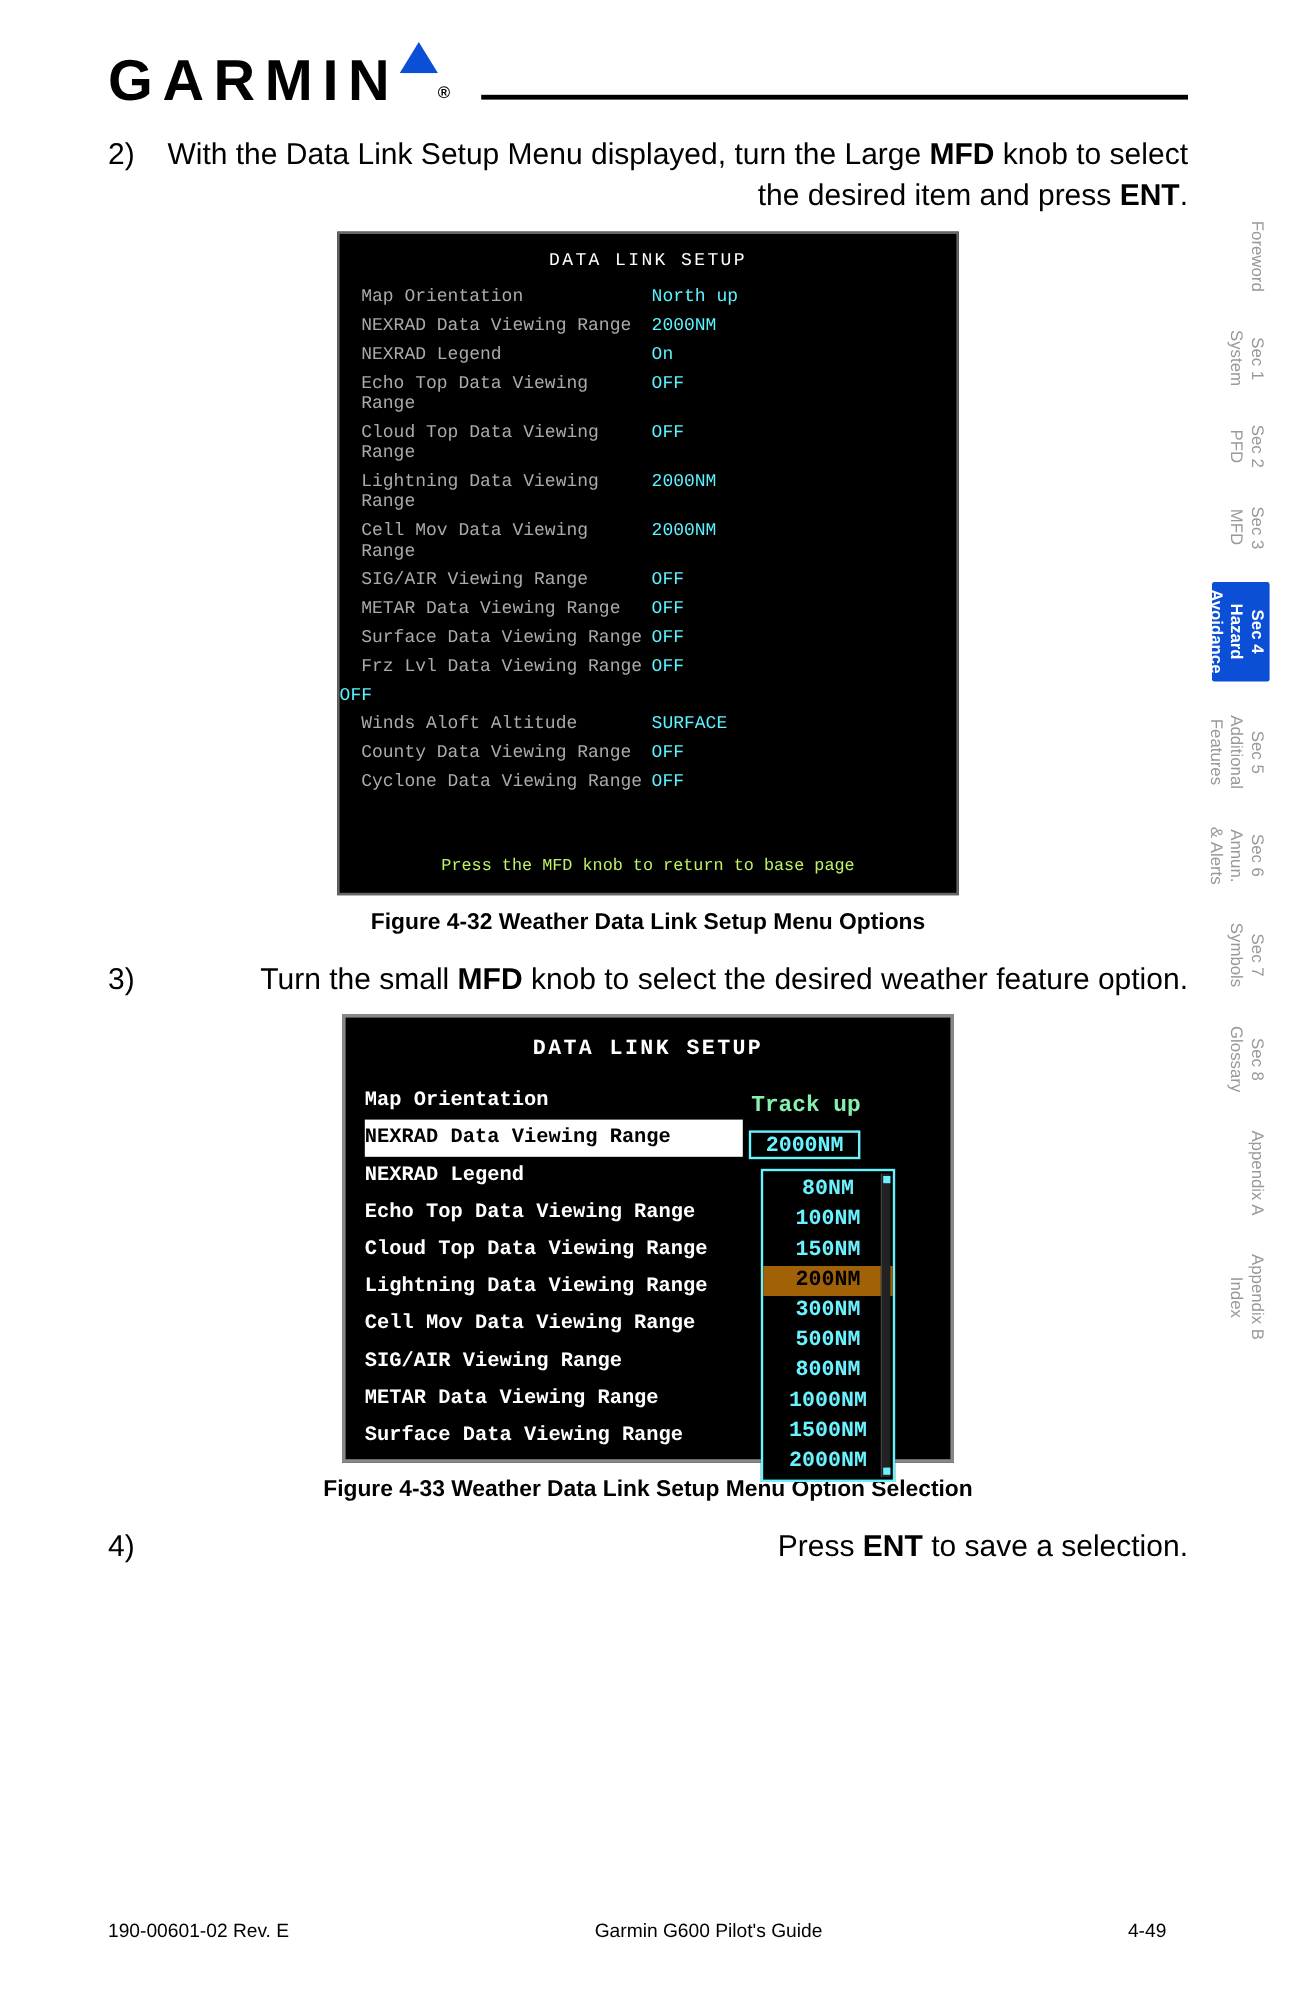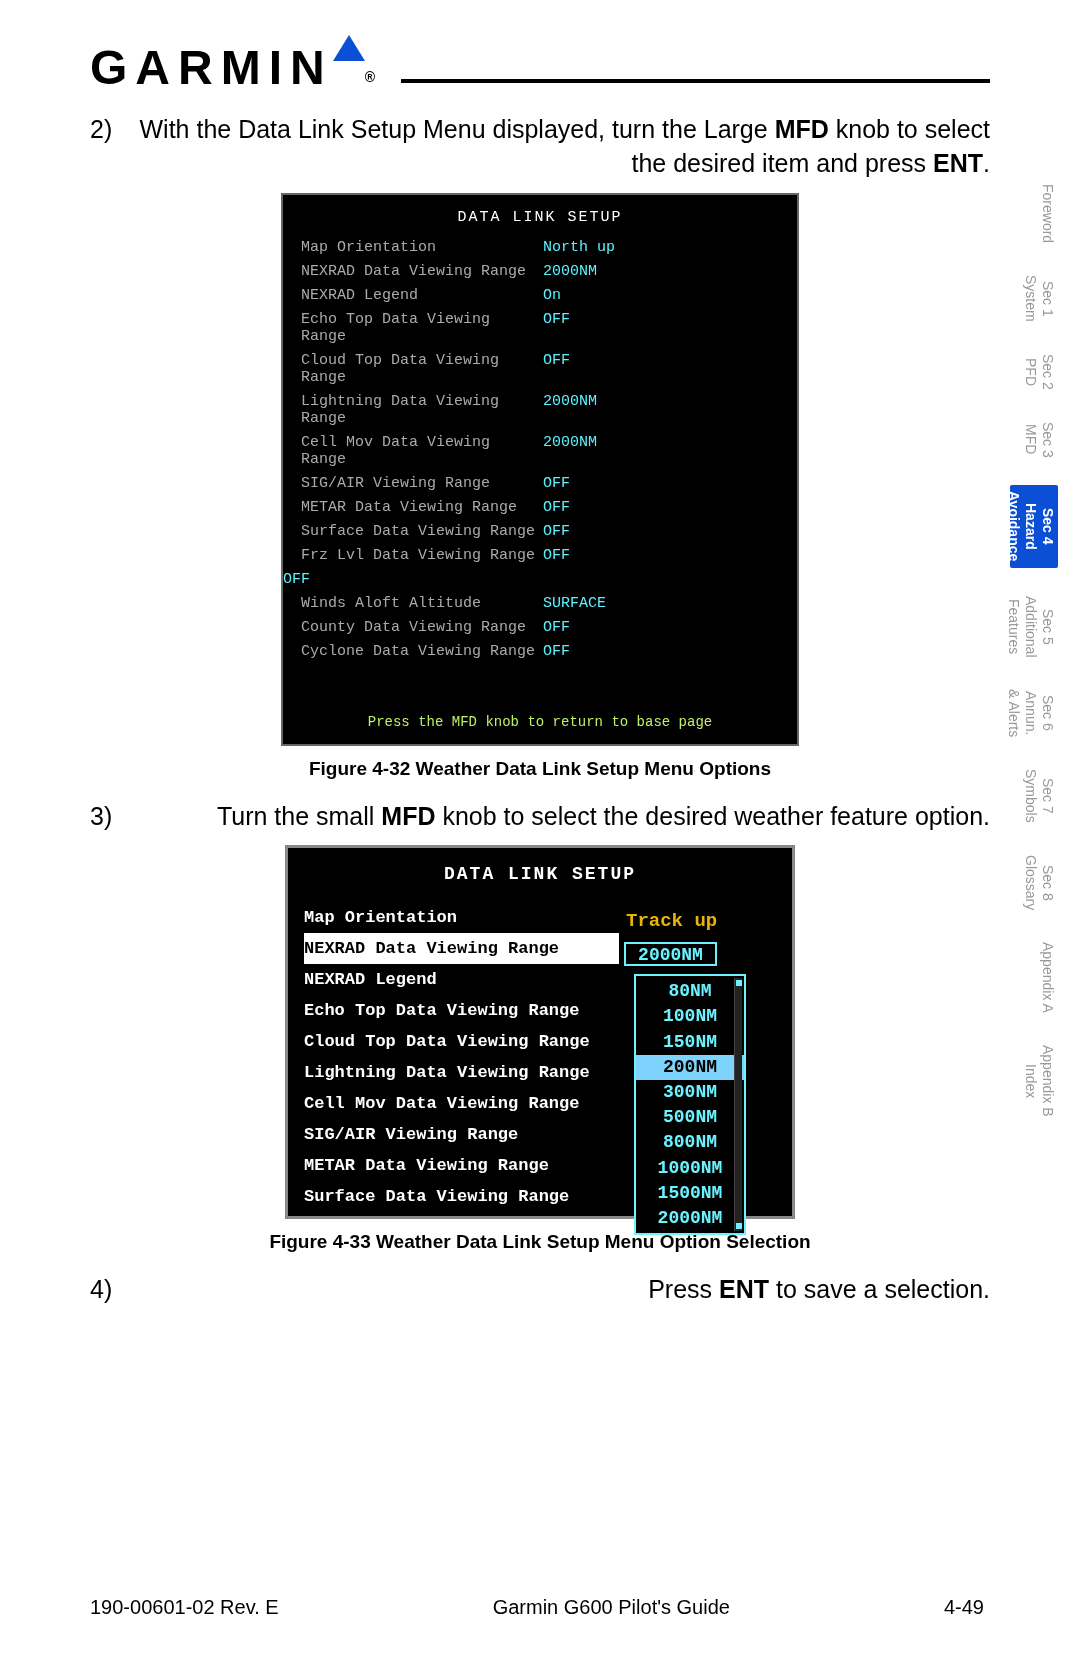--- a/index.html
+++ b/index.html
@@ -120,21 +120,21 @@
     font-weight: bold;
   }
   .mfd2-row.sel {
     background: #fff;
     color: #000;
     width: 315px;
   }
   .mfd2-topval {
     position: absolute;
     top: 62px; left: 338px;
-    color: #eab308;
+    color: #86efac;
     font-size: 19px;
     font-weight: bold;
   }
   .mfd2-selbox {
     position: absolute;
     top: 94px; left: 336px;
     width: 93px; height: 24px;
     border: 2px solid #6af2ff;
     background: #000;
     color: #6af2ff;
@@ -152,21 +152,21 @@
     padding: 3px 0 2px 0;
   }
   .mfd2-opt {
     color: #6af2ff;
     font-size: 18px;
     font-weight: bold;
     text-align: center;
     line-height: 1.4;
   }
   .mfd2-opt.hl {
-    background: #7dd3fc;
+    background: #a16207;
     color: #000;
   }
   .mfd2-sb {
     position: absolute;
     right: 2px; top: 2px; bottom: 2px;
     width: 8px;
     background: #222;
     border-left: 1px solid #444;
   }
   .mfd2-sb::before, .mfd2-sb::after {
@@ -197,24 +197,24 @@
     background: #0b4fd6;
     color: #fff;
     font-weight: bold;
     border-radius: 2px;
     padding: 6px 2px;
   }
   
   .footer {
     position: absolute;
     bottom: 50px;
-    left: 90px; right: 96px;
+    left: 90px; right: 108px;
     display: flex;
     justify-content: space-between;
-    font-size: 20px;
+    font-size: 16px;
   }
 </style>
 </head>
 <body>
 
 <div class="page">
   <div class="header">
     <div class="logo-text">
       <span>G</span>
         <span>A</span>

